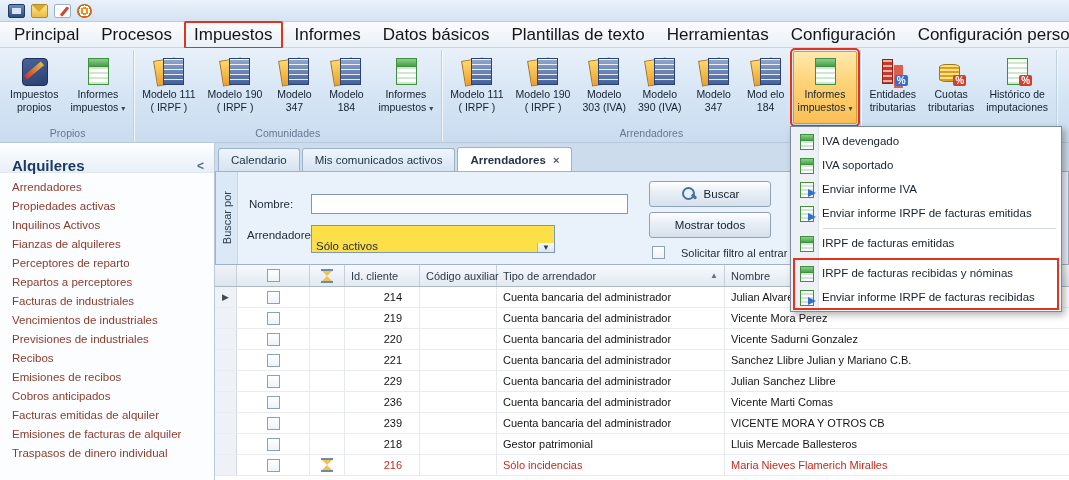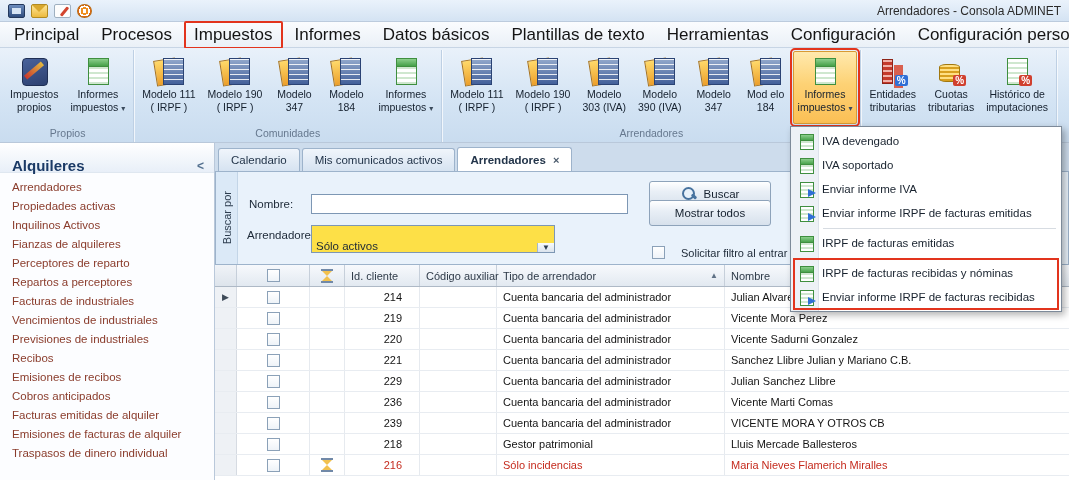--- a/index.html
+++ b/index.html
@@ -74,21 +74,21 @@
   .bp-strip span{writing-mode:vertical-rl;transform:rotate(180deg);font-size:11px;color:#2e3e50}
   .fields{flex:1;position:relative;font-size:11.5px;color:#1c2836}
   .lbl-nombre{position:absolute;left:11px;top:26px}
   .inp-nombre{position:absolute;left:73px;top:22px;width:317px;height:20px;border:1px solid #7d97b4;font:11.5px "Liberation Sans","DejaVu Sans",sans-serif;padding:0 4px;background:#fff}
   .lbl-arr{position:absolute;left:9px;top:57px}
   .combo{position:absolute;left:73px;top:53px;width:244px;height:28px;border:1px solid #7d97b4;background:#fde047;display:flex;align-items:flex-end;cursor:pointer}
   .combo-val{flex:1;display:flex;align-items:center;padding:0 4px}
   .combo-btn{width:17px;border-left:1px solid #a7b8c9;background:linear-gradient(#f7fafc,#dbe4ed);display:flex;align-items:center;justify-content:center;font-size:8px;color:#2e3e50}
   .btn{position:absolute;width:122px;height:26px;display:flex;align-items:center;justify-content:center;gap:7px;background:linear-gradient(#ffffff,#e9eff6 40%,#d7e1ec);border:1px solid #8ea3ba;border-radius:3px;font:11.5px "Liberation Sans","DejaVu Sans",sans-serif;color:#15202e;cursor:pointer}
   .btn-buscar{left:411px;top:9px}
-  .btn-mostrar{left:411px;top:28px}
+  .btn-mostrar{left:411px;top:40px}
   .ic-search{width:16px;height:16px;position:relative;display:inline-block}
   .ic-search::before{content:"";position:absolute;left:1px;top:1px;width:9px;height:9px;border:2px solid #47729e;border-radius:50%;background:#e8f1fa}
   .ic-search::after{content:"";position:absolute;left:10px;top:9px;width:6px;height:3px;background:#47729e;transform:rotate(45deg);border-radius:1px}
   .chk{position:absolute;left:414px;top:74px;display:flex;align-items:center;gap:16px;font-size:11px;color:#1c2836}
   .checkbox{width:13px;height:13px;border:1px solid #8ba1b8;background:linear-gradient(#fff,#eef3f8);display:inline-block;cursor:pointer}
 
   
   .grid{flex:1;background:#fff;overflow:hidden}
   .g-head{display:flex;height:22px;background:linear-gradient(#f7f9fc,#e2e9f1);border-bottom:1px solid #aeb9c6;font-size:11px;color:#2e3a48}
   .g-hcell{display:flex;align-items:center;padding:0 6px;border-right:1px solid #c6cfda;white-space:nowrap;cursor:pointer}
@@ -131,21 +131,20 @@
 <div class="app">
 
   <div class="titlebar">
     <div class="tb-icons">
 
     <span class="tbi tbi-app"></span>
         <span class="tbi tbi-mail"></span>
         <span class="tbi tbi-doc"></span>
         <span class="tbi tbi-cast"></span>
       </div>
-    <div class="tb-title">Arrendadores - Consola ADMINET</div>
   </div>
 
   <div class="menubar">
 
   <div class="menu-item">Principal</div>
       <div class="menu-item">Procesos</div>
       <div class="menu-item annotated">Impuestos</div>
       <div class="menu-item">Informes</div>
       <div class="menu-item">Datos básicos</div>
       <div class="menu-item">Plantillas de texto</div>

